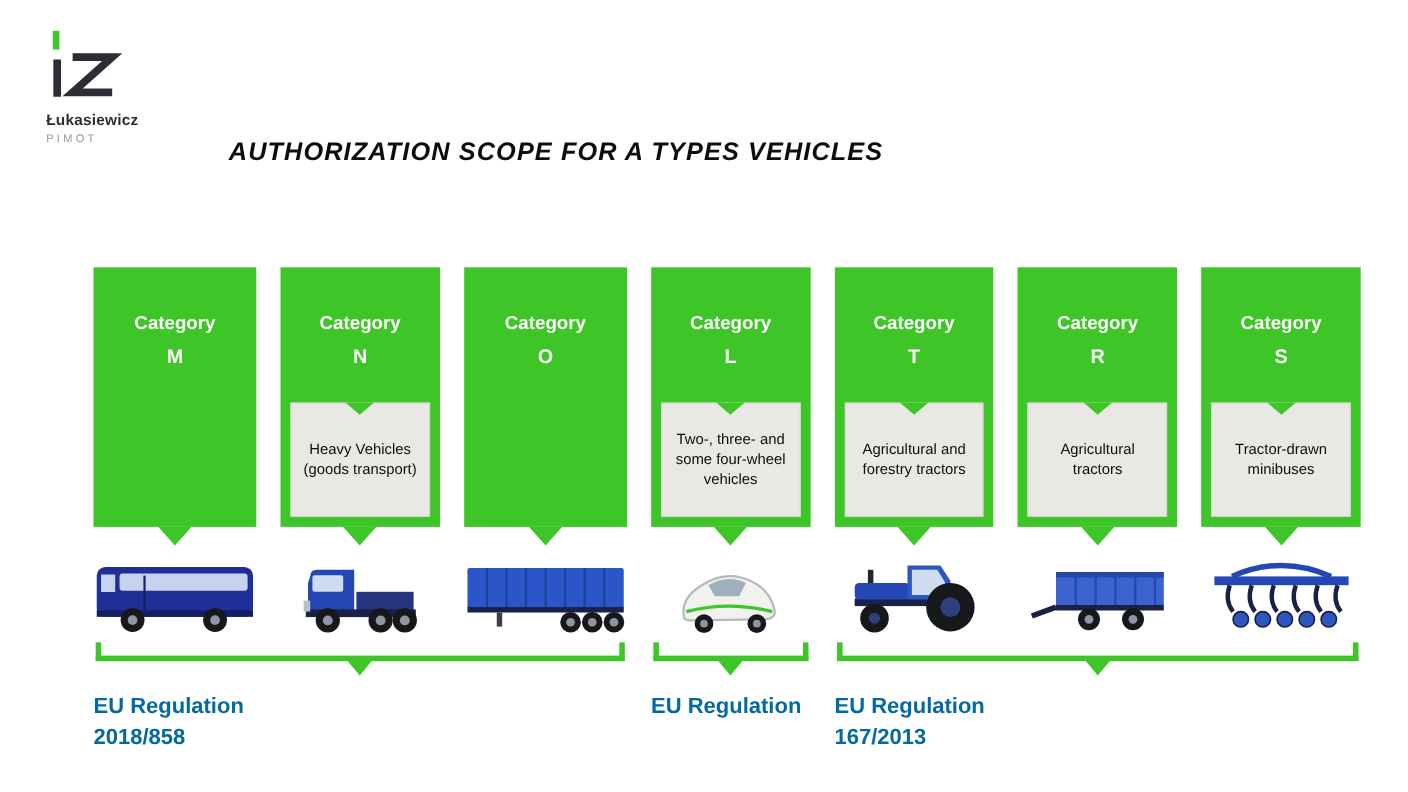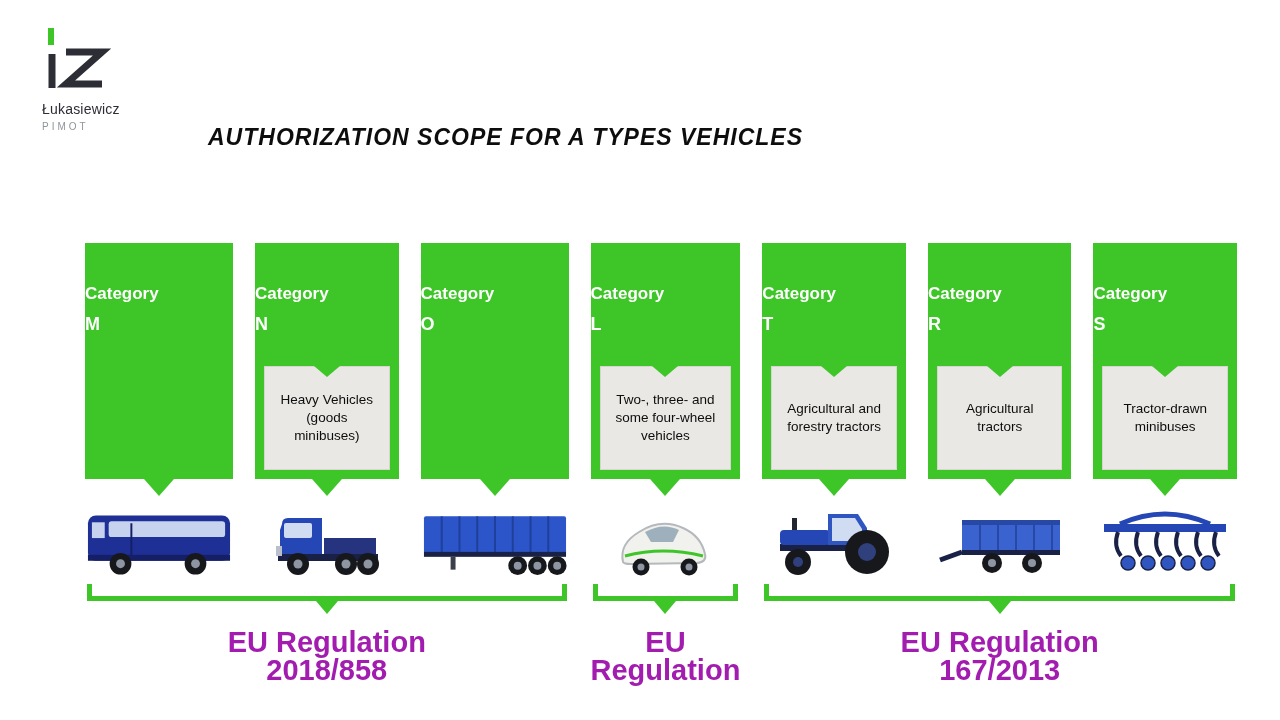--- a/index.html
+++ b/index.html
@@ -14,37 +14,37 @@
     font-family:"Liberation Sans", sans-serif;
     position:relative;
     overflow:hidden;
     color:var(--ink);
   }
   .slide{position:absolute;inset:0;background:#fff}
 
   
   .logo{position:absolute;left:42px;top:26px;width:130px}
   .logo svg{display:block;margin-left:2px}
-  .brand{font-size:14px;font-weight:normal;color:#2d2d36;margin-top:5px;letter-spacing:.2px}
+  .brand{font-size:14px;font-weight:bold;color:#2d2d36;margin-top:5px;letter-spacing:.2px}
   .unit{font-size:10px;color:#8f959b;letter-spacing:3px;margin-top:4px}
 
   
   .title{
     position:absolute;left:208px;top:124px;
     font-size:23px;font-weight:bold;letter-spacing:1px;color:#0d0d0d;font-style:italic;
   }
 
   
   .board{
     position:absolute;left:85px;top:243px;width:1152px;
     display:grid;grid-template-columns:repeat(7,1fr);column-gap:22px;
   }
   .colcard{grid-row:1;display:flex;flex-direction:column;align-items:center}
   .card{position:relative;width:100%;height:236px;background:var(--green)}
-  .cat{color:#fff;margin-top:36px;font-size:17px;font-weight:600;line-height:30px}
+  .cat{color:#fff;text-align:center;margin-top:36px;font-size:17px;font-weight:600;line-height:30px}
   .cat .letter{font-weight:700;font-size:18px}
   .desc{
     position:absolute;left:9px;right:9px;bottom:9px;height:104px;
     background:var(--panel-gray);border:1px solid #d6d5cf;
     display:flex;align-items:center;justify-content:center;
     text-align:center;font-size:13.5px;line-height:1.32;color:#0d0d0d;
     padding:8px 7px;
   }
   .notch{
     position:absolute;top:-1px;left:50%;transform:translateX(-50%);
@@ -67,21 +67,21 @@
     border-right:5px solid var(--green);
     border-bottom:5px solid var(--green);
   }
   .bracket .tri{
     position:absolute;top:21px;left:50%;transform:translateX(-50%);
     width:0;height:0;
     border-left:11px solid transparent;border-right:11px solid transparent;
     border-top:13px solid var(--green);
   }
 
-  .reg{grid-row:4;text-align:center;font-size:29px;font-weight:bold;color:#a21caf;line-height:28px;padding-top:8px}
+  .reg{grid-row:4;text-align:left;font-size:20px;font-weight:bold;color:#0369a1;line-height:28px;padding-top:8px}
 </style>
 </head>
 <body>
 
 <div class="slide">
 
   <div class="logo">
     <svg width="88" height="70" viewBox="0 0 88 70">
       <rect x="4" y="2" width="6" height="17" fill="#3ec629"></rect>
       <g fill="none" stroke="#2d2d36" stroke-width="7">
@@ -108,21 +108,21 @@
     </div>
 
     <div class="colcard" style="grid-column:2">
       <div class="card">
         <div class="cat">
           <div>Category</div>
           <div class="letter">N</div>
         </div>
         <div class="desc">
           <div class="notch"></div>
-          <span>Heavy Vehicles (goods minibuses)</span>
+          <span>Heavy Vehicles (goods transport)</span>
         </div>
       </div>
       <div class="card-arrow"></div>
     </div>
 
     <div class="colcard" style="grid-column:3">
       <div class="card">
         <div class="cat">
           <div>Category</div>
           <div class="letter">O</div>

